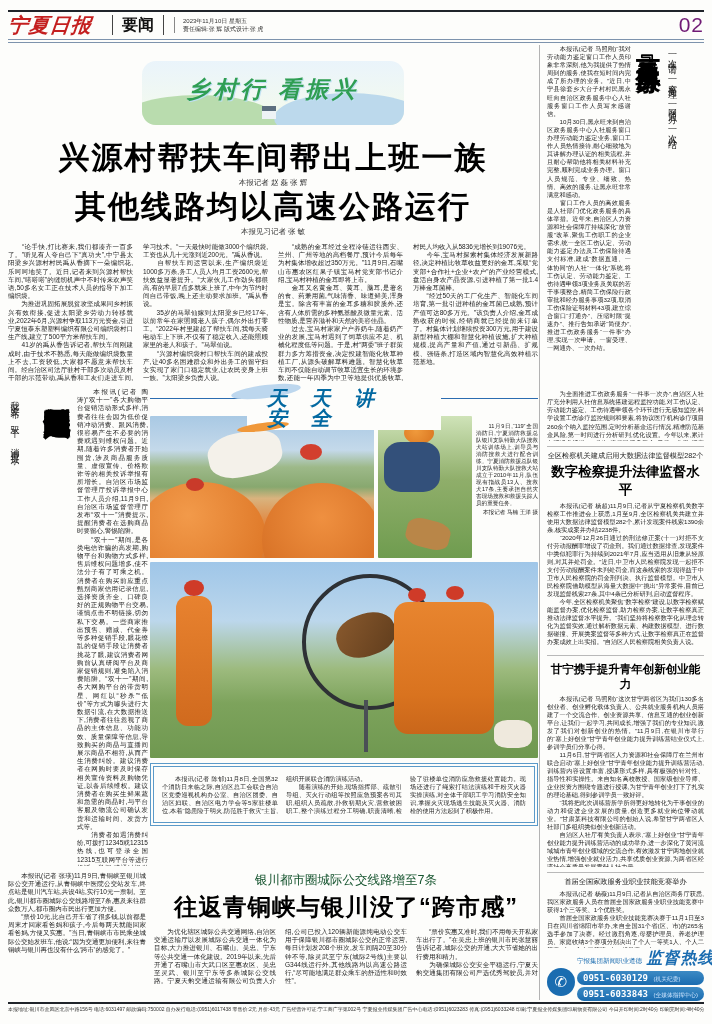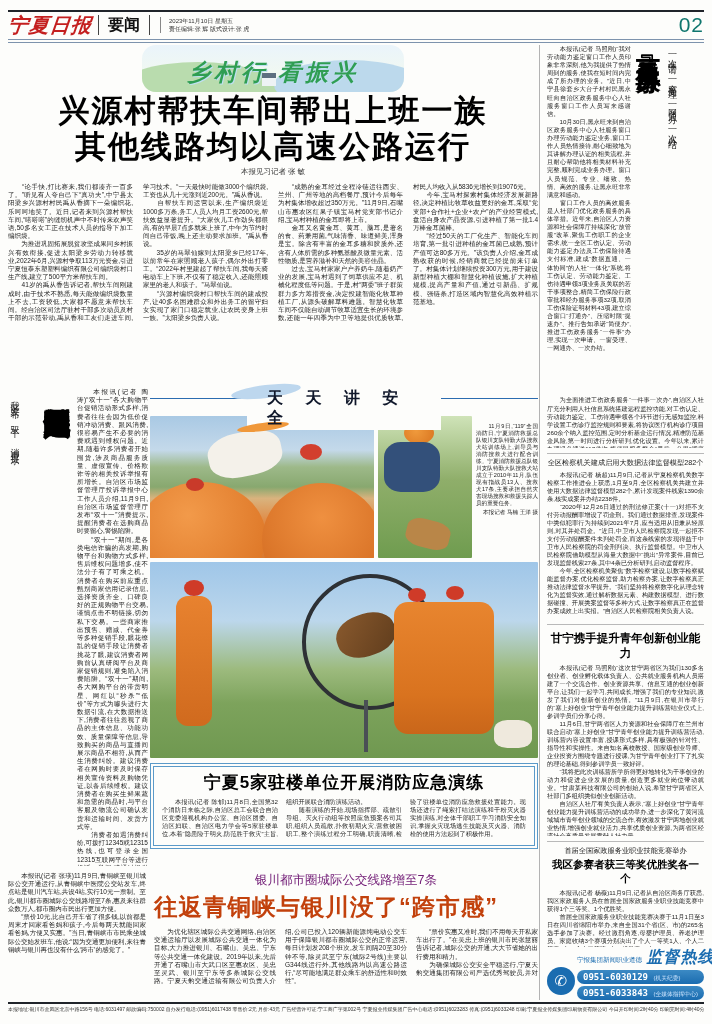--- a/index.html
+++ b/index.html
@@ -5,32 +5,32 @@
   html,body{margin:0;padding:0;background:#e9e7e2;}
   .page{position:relative;width:712px;height:1024px;background:#fdfdfb;margin:0 auto;
         font-family:"Liberation Sans","DejaVu Sans",sans-serif;color:#1c1c1c;overflow:hidden;}
   
   .masthead{position:absolute;left:8px;right:8px;top:10px;}
   .rule-top{border-top:2px solid #20242a;}
   .mast-row{display:flex;align-items:center;height:24px;margin-top:1px;}
   .logo{font-family:"Liberation Serif","DejaVu Serif",serif;font-weight:bold;font-style:italic;
         font-size:20px;color:#c41f1f;transform:skewX(-6deg);letter-spacing:1px;white-space:nowrap;}
   .section-label{font-size:16px;font-weight:bold;color:#111;border-left:1px solid #444;border-right:1px solid #444;
-        padding:2px 9px;margin-left:6px;line-height:16px;}
+        padding:2px 9px;margin-left:20px;line-height:16px;}
   .dateblock{margin-left:10px;font-size:6px;line-height:8px;color:#333;border-left:1px solid #888;padding-left:8px;}
-  .pageno{margin-left:auto;font-size:21px;color:#0f766e;letter-spacing:1px;}
+  .pageno{margin-left:auto;font-size:21px;color:#701a75;letter-spacing:1px;}
   .rule-double{border-top:1px solid #7d93ad;border-bottom:1px solid #7d93ad;height:2px;margin-top:2px;}
   
   .just{text-align:justify;white-space:pre-line;overflow:hidden;}
   .vtext{writing-mode:vertical-rl;text-orientation:upright;}
   .small{font-size:6.5px;line-height:8.2px;color:#222;}
   
   .top-story{position:absolute;left:8px;top:45px;width:530px;height:338px;}
-  .banner{position:relative;width:262px;height:47px;margin:0 auto;border-radius:14px;
-          background:linear-gradient(180deg,#eaf4fb 0%,#f2f9f0 70%,#dff0d8 100%);overflow:hidden;font-family:Liberation Serif, serif;}
+  .banner{position:relative;width:262px;height:64px;margin:16px auto;border-radius:14px;
+          background:linear-gradient(180deg,#eaf4fb 0%,#f2f9f0 70%,#dff0d8 100%);overflow:hidden;}
   .banner .hill-b{position:absolute;right:-20px;bottom:-18px;width:150px;height:50px;border-radius:50%;background:#bcd9ec;}
   .banner .hill-g{position:absolute;left:-24px;bottom:-22px;width:160px;height:52px;border-radius:50%;background:#b9dcae;}
   .banner .house{position:absolute;left:120px;bottom:6px;width:14px;height:8px;background:#eef3f5;border-top:5px solid #5d6f80;}
   .banner-title{position:relative;z-index:2;text-align:center;font-size:23px;font-weight:bold;font-style:italic;
           color:#2f9e53;letter-spacing:4px;line-height:56px;text-shadow:1px 1px 0 #bfe0f2;}
   .kicker-lg{text-align:center;font-size:15px;color:#111;margin-top:6px;letter-spacing:1px;}
   .headline-lg{text-align:center;font-size:31px;font-weight:bold;color:#000;letter-spacing:2px;line-height:34px;margin-top:2px;}
   .byline{text-align:center;font-size:7.5px;color:#333;margin-top:3px;}
   .story-body{margin-top:6px;height:144px;column-count:4;column-gap:10px;column-fill:auto;}
   
@@ -38,39 +38,39 @@
   .lr-head{float:left;width:64px;height:462px;position:relative;margin-right:5px;}
   .lr-kicker{position:absolute;left:0;top:6px;font-size:9px;letter-spacing:3px;color:#222;}
   .lr-headline{position:absolute;right:0;top:0;font-size:27px;font-weight:bold;line-height:1.12;color:#000;}
   
   .middle{position:absolute;left:150px;top:386px;width:388px;}
   .safety{position:relative;height:26px;}
   .safety .line{position:absolute;left:0;right:0;top:12px;border-top:1.5px solid #2b6cb0;}
   .safety-badge{position:absolute;left:50%;transform:translateX(-50%);top:0;background:#fdfdfb;padding:2px 20px;z-index:2;}
   .safety-badge::before{content:"";position:absolute;left:-16px;top:-1px;width:70px;height:13px;background:#bdd7ee;border-radius:50%;transform:rotate(-7deg);}
   .safety-badge::after{content:"";position:absolute;left:-10px;bottom:-1px;width:52px;height:8px;background:#f0983a;border-radius:50%;transform:rotate(-7deg);}
-  .safety-title{position:relative;z-index:3;font-size:16px;font-weight:bold;color:#0f172a;letter-spacing:9px;line-height:20px;}
+  .safety-title{position:relative;z-index:3;font-size:20px;font-weight:bold;color:#0369a1;letter-spacing:9px;line-height:20px;font-style:italic;}
   .photo-row{display:flex;gap:4px;margin-top:4px;height:142px;}
   .photo{position:relative;overflow:hidden;border-radius:1px;}
   .p1{width:224px;background:linear-gradient(180deg,#a9c9e4 0%,#c4d9ea 24%,#9db989 36%,#88a86f 50%,#d9b37e 58%,#e08b46 74%,#d97a30 100%);}
   .p2{width:94px;background:linear-gradient(180deg,#cfe3b8 0%,#8fae6a 45%,#6f9c4f 100%);}
   .blob{position:absolute;border-radius:50%;}
   .p3{margin-top:4px;width:388px;height:196px;background:linear-gradient(180deg,#9fc6e8 0%,#bcd7ec 30%,#9cba7d 55%,#7da35c 72%,#6f9850 100%);}
   .caption-col{width:62px;font-size:5.6px;line-height:7px;color:#222;}
   .caption-credit{text-align:right;margin-top:2px;font-size:5.6px;}
   .firebox{margin-top:5px;border:1px solid #5b9ac9;padding:2px;}
   .firebox-inner{border:1px solid #5b9ac9;padding:4px 8px 5px;}
   .fire-headline{text-align:center;font-size:17px;font-weight:bold;letter-spacing:1px;color:#000;}
   .fire-body{margin-top:4px;height:42px;column-count:3;column-gap:8px;column-fill:auto;font-size:6.2px;line-height:7.9px;}
   
   .bottom-story{position:absolute;left:8px;top:872px;width:530px;height:128px;display:flex;gap:8px;}
   .bs-left{width:138px;}
   .bs-right{width:384px;}
-  .bs-kicker{text-align:center;font-size:12.5px;color:#701a75;}
-  .bs-headline{text-align:left;font-size:23.5px;font-weight:bold;letter-spacing:1px;color:#c2410c;margin-top:2px;}
+  .bs-kicker{text-align:center;font-size:12.5px;color:#14532d;}
+  .bs-headline{text-align:center;font-size:23.5px;font-weight:bold;letter-spacing:1px;color:#000000;margin-top:2px;}
   .bs-body{margin-top:5px;height:62px;column-count:3;column-gap:9px;column-fill:auto;}
   
   .vrule{position:absolute;left:539px;top:45px;height:955px;width:1px;background:#b3b3b3;}
   .right-rail{position:absolute;left:547px;top:45px;width:157px;height:956px;display:flex;flex-direction:column;justify-content:flex-end;}
   .ra1{display:flex;gap:4px;height:350px;}
   .ra1-body{width:84px;font-size:6.2px;line-height:8.1px;}
   .ra1-headline{font-weight:bold;color:#000;line-height:1.06;padding-top:2px;}
   .ra1-h-a{font-size:20px;}
   .ra1-h-b{font-size:25px;}
   .ra1-kicker{font-size:9px;letter-spacing:3px;color:#111;padding-top:4px;}
@@ -119,20 +119,21 @@
   </header>
 
   <section class="top-story">
     <div class="banner">
       <div class="hill-g"></div>
       <div class="hill-b"></div>
       <div class="house"></div>
       <div class="banner-title">乡村行 看振兴</div>
     </div>
     <div class="headline-lg">兴源村帮扶车间帮出上班一族</div>
+    <div class="byline">本报记者 赵 磊 张 辉</div>
     <div class="headline-lg">其他线路均以高速公路运行</div>
     <div class="byline">本报见习记者 张 敏</div>
     <div class="story-body small just">　　“论手快,打比赛来,我们都凑齐一百多了。”听见有人夸自己下“真功夫”,中宁县太阳梁乡兴源村村民禹从香摘下一朵编织花,乐呵呵地笑了。近日,记者来到兴源村帮扶车间,“嗒嗒嗒”的缝纫机声中不时传来欢声笑语,50多名女工正在技术人员的指导下加工编织袋。
 　　为推进巩固拓展脱贫攻坚成果同乡村振兴有效衔接,促进太阳梁乡劳动力转移就业,2022年6月,兴源村争取113万元资金,引进宁夏恒泰东塑塑料编织有限公司编织袋村口生产线,建立了500平方米帮扶车间。
 　　41岁的禹从香告诉记者,帮扶车间刚建成时,由于技术不熟悉,每天能做编织袋数量上不去,工资较低,大家都不愿意来帮扶车间。经自治区司法厅驻村干部多次动员及村干部的示范带动,禹从香和工友们走进车间,学习技术。“一天最快时能做3000个编织袋,工资也从几十元涨到近200元。”禹从香说。
 　　自帮扶车间运营以来,生产编织袋近1000多万条,务工人员人均月工资2600元,帮扶效益显著提升。“大家伙儿工作劲头都很高,有的早晨7点多就来上班了,中午为节约时间自己带饭,晚上还主动要求加班。”禹从香说。
 　　35岁的马翠仙嫁到太阳梁乡已经17年,以前常年在家照顾老人孩子,偶尔外出打零工。“2022年村里建起了帮扶车间,我每天骑电动车上下班,不仅有了稳定收入,还能照顾家里的老人和孩子。”马翠仙说。
 　　“兴源村编织袋村口帮扶车间的建成投产,让40多名困难群众和外出务工的留守妇女实现了家门口稳定就业,让农民变身上班一族。”太阳梁乡负责人说。
 　　“成熟的金耳经过全程冷链运往西安、兰州、广州等地的高档餐厅,预计今后每年为村集体增收超过350万元。”11月9日,石嘴山市惠农区红果子镇宝马村党支部书记介绍,宝马村种植的金耳即将上市。
 　　金耳又名黄金耳、黄耳、脑耳,是著名的食、药兼用菌,气味清香、味道鲜美,浑身是宝。除含有丰富的金耳多糖和胶质外,还含有人体所需的多种氨基酸及微量元素、活性物质,是营养滋补和天然的美容佳品。
@@ -182,21 +183,20 @@
       <div class="blob" style="left:186px;top:52px;width:60px;height:42px;background:linear-gradient(135deg,#8a5a2e,#5f3c1c);transform:rotate(-18deg);border-radius:45%;"></div>
       <div style="position:absolute;left:26px;top:34px;width:36px;height:130px;background:linear-gradient(180deg,#e8822f,#d06a1e);border-radius:12px;"></div>
       <div class="blob" style="left:34px;top:18px;width:20px;height:16px;background:#cf3b28;"></div>
       <div style="position:absolute;right:44px;top:40px;width:100px;height:132px;background:linear-gradient(180deg,#e8852f 0%,#d9731f 70%,#c9661a 100%);border-radius:14px;"></div>
       <div class="blob" style="right:112px;top:26px;width:18px;height:14px;background:#cf3b28;"></div>
       <div class="blob" style="right:74px;top:24px;width:18px;height:14px;background:#cf3b28;"></div>
       <div class="blob" style="right:6px;bottom:10px;width:38px;height:28px;background:#efe9dd;border-radius:35%;"></div>
     </div>
     <div class="firebox">
       <div class="firebox-inner">
-        <div class="fire-headline">宁夏5家驻楼单位开展消防应急演练</div>
         <div class="fire-body just">　　本报讯(记者 陈郁)11月8日,全国第32个消防日来临之际,自治区总工会联合自治区党委巡视机构办公室、自治区团委、自治区妇联、自治区电力学会等5家驻楼单位,本着“隐患险于明火,防范胜于救灾”主旨,组织开展联合消防演练活动。
 　　随着演练的开始,现场指挥部、疏散引导组、灭火行动组等按照应急预案各司其职,组织人员疏散,扑救初期火灾,营救被困职工,整个演练过程分工明确,职责清晰,检验了驻楼单位消防应急救援处置能力。现场还进行了绳索打结法演练和干粉灭火器实操演练,对全体干部职工学习消防安全知识,掌握火灾现场逃生技能及灭火器、消防栓的使用方法起到了积极作用。</div>
       </div>
     </div>
   </section>
 
   <section class="bottom-story">
     <div class="bs-left small just">　　本报讯(记者 张瑛)11月9日,青铜峡至银川城际公交开通运行,从青铜峡中医院公交站发车,终点站是银川汽车站,共设4站,实行10元一票制。至此,银川都市圈城际公交线路增至7条,惠及来往群众数万人,都市圈内市民出行更加方便。
 　　“票价10元,比自己开车省了很多钱,以前都是周末才回家看爸妈和孩子,今后每两天就能回家看爸妈,方便又实惠。”当日,青铜峡市市民乘坐城际公交始发班车,他说:“因为交通更加便利,来往青铜峡与银川再也没有什么‘跨市’的感觉了。”</div>
     <div class="bs-right">
@@ -218,38 +218,38 @@
       <div class="ra1-headline vtext">
         <span class="ra1-h-a">宁夏工伤政务服务</span><span class="ra1-h-b">『一件事一次办』</span>
       </div>
       <div class="ra1-kicker vtext">一次申请 一窗受理 一网通办 一次办结</div>
     </div>
     <div class="ra1-tail just">　　为全面推进工伤政务服务“一件事一次办”,自治区人社厅充分利用人社信息系统搭建远程监控功能,对工伤认定、劳动能力鉴定、工伤待遇申领各个环节进行无感知监控,科学设置工伤诊疗监控规则和要素,将协议医疗机构诊疗项目260余个纳入监控范围,定时分析基金运行情况,精准防范基金风险,第一时间进行分析研判,优化设置。今年以来,累计办理绿色通道117件次,将便民服务群众“最后一公里”彻底畅通。</div>
 
     <div class="rr-div"></div>
     <div>
       <div class="rr-kicker">全区检察机关建成启用大数据法律监督模型282个</div>
+      <div class="rr-headline h-a2">数字检察提升法律监督水平</div>
       <div class="rr-body b-a2 just">　　本报讯(记者 杨超)11月9日,记者从宁夏检察机关数字检察工作推进会上获悉,1月至9月,全区检察机关共建立并使用大数据法律监督模型282个,累计发现案件线索1390余条,核实成案并办结2238件。
 　　“2020年12月26日通过的刑法修正案(十一)对拒不支付劳动报酬罪增设了罚金刑。我们通过数据排查,发现案件中类似犯罪行为持续到2021年7月,应当适用从旧兼从轻原则,对其并处罚金。”近日,中卫市人民检察院发现一起拒不支付劳动报酬案件未判处罚金,而这条线索的发现得益于中卫市人民检察院的罚金刑判决、执行监督模型。中卫市人民检察院借助模型从海量大数据中“挑出”异常案件,目前已发现监督线索27条,其中4条已分析研判,启动监督程序。
 　　今年,全区检察机关聚焦“数字检察”建设,以数字检察赋能监督办案,优化检察监督,助力检察办案,让数字检察真正推动法律监督水平提升。“我们坚持将检察数字化从理念转化为监督实效,通过解析数据元素、构建数据模型、进行数据碰撞、开展类案监督等多种方式,让数字检察真正在监督办案成效上出实招。”自治区人民检察院相关负责人说。</div>
     </div>
 
     <div class="rr-div"></div>
     <div>
       <div class="rr-headline h-a3">甘宁携手提升青年创新创业能力</div>
       <div class="rr-body b-a3 just">　　本报讯(记者 马照刚)“这次甘宁两省区为我们130多名创业者、创业孵化载体负责人、公共就业服务机构人员搭建了一个交流合作、创业资源共享、信息互通的创业创新平台,让我们一起学习,共同成长,增强了我们的专业知识,激发了我们对创新创业的热情。”11月9日,在银川市举行的“塞上好创业”甘宁青年创业能力提升训练营结业仪式上,参训学员们分享心得。
 　　11月6日,甘宁两省区人力资源和社会保障厅在兰州市联合启动“塞上好创业”甘宁青年创业能力提升训练营活动,训练营内容设置丰富,授课形式多样,具有极强的针对性、指导性和实操性。来自知名高校教授、国家级创业导师、企业投资方围绕专题进行授课,为甘宁青年创业打下了扎实的理论基础,得到参训学员一致好评。
 　　“我将把此次训练营所学所得更好地转化为干事创业的动力和促进企业发展的质量,创造更多就业岗位带动就业。”甘肃某科技有限公司的创始人说,希望甘宁两省区人社部门多组织类似创业创新活动。
 　　自治区人社厅有关负责人表示,“塞上好创业”甘宁青年创业能力提升训练营活动的成功举办,进一步深化了黄河流域城市青年创业领域的交流合作,有效激发甘宁两地创业就业热情,增强创业就业活力,共享优质创业资源,为两省区经济社会高质量发展贡献人社力量。</div>
     </div>
 
     <div class="rr-div"></div>
     <div>
       <div class="rr-kicker">首届全国家政服务业职业技能竞赛举办</div>
-      <div class="rr-headline h-a4">我区参赛者获三等奖优胜奖各一个</div>
       <div class="rr-body b-a4 just">　　本报讯(记者 杨薇)11月9日,记者从自治区商务厅获悉,我区家政服务人员在首届全国家政服务业职业技能竞赛中获得1个三等奖、1个优胜奖。
 　　首届全国家政服务业职业技能竞赛决赛于11月1日至3日在四川省绵阳市举办,来自全国31个省(区、市)的265名选手参加了决赛。经过激烈角逐,母婴护理员、养老护理员、家庭收纳3个赛项分别决出了个人一等奖1人、个人二等奖2人、个人三等奖3人、优胜奖10人。
 　　我区选派的养老护理员选手沉着应对、稳定发挥,代表宁夏养老护理员选手参加此次大赛,最终分别斩获竞赛养老护理员个人三等奖,暨获得养老护理员优胜奖。</div>
     </div>
 
     <div class="hotline">
       <div class="hot-circle">✆</div>
       <div class="hot-top">
         <span class="hot-label">宁报集团新闻职业道德</span>
         <span class="hot-title">监督热线</span>

